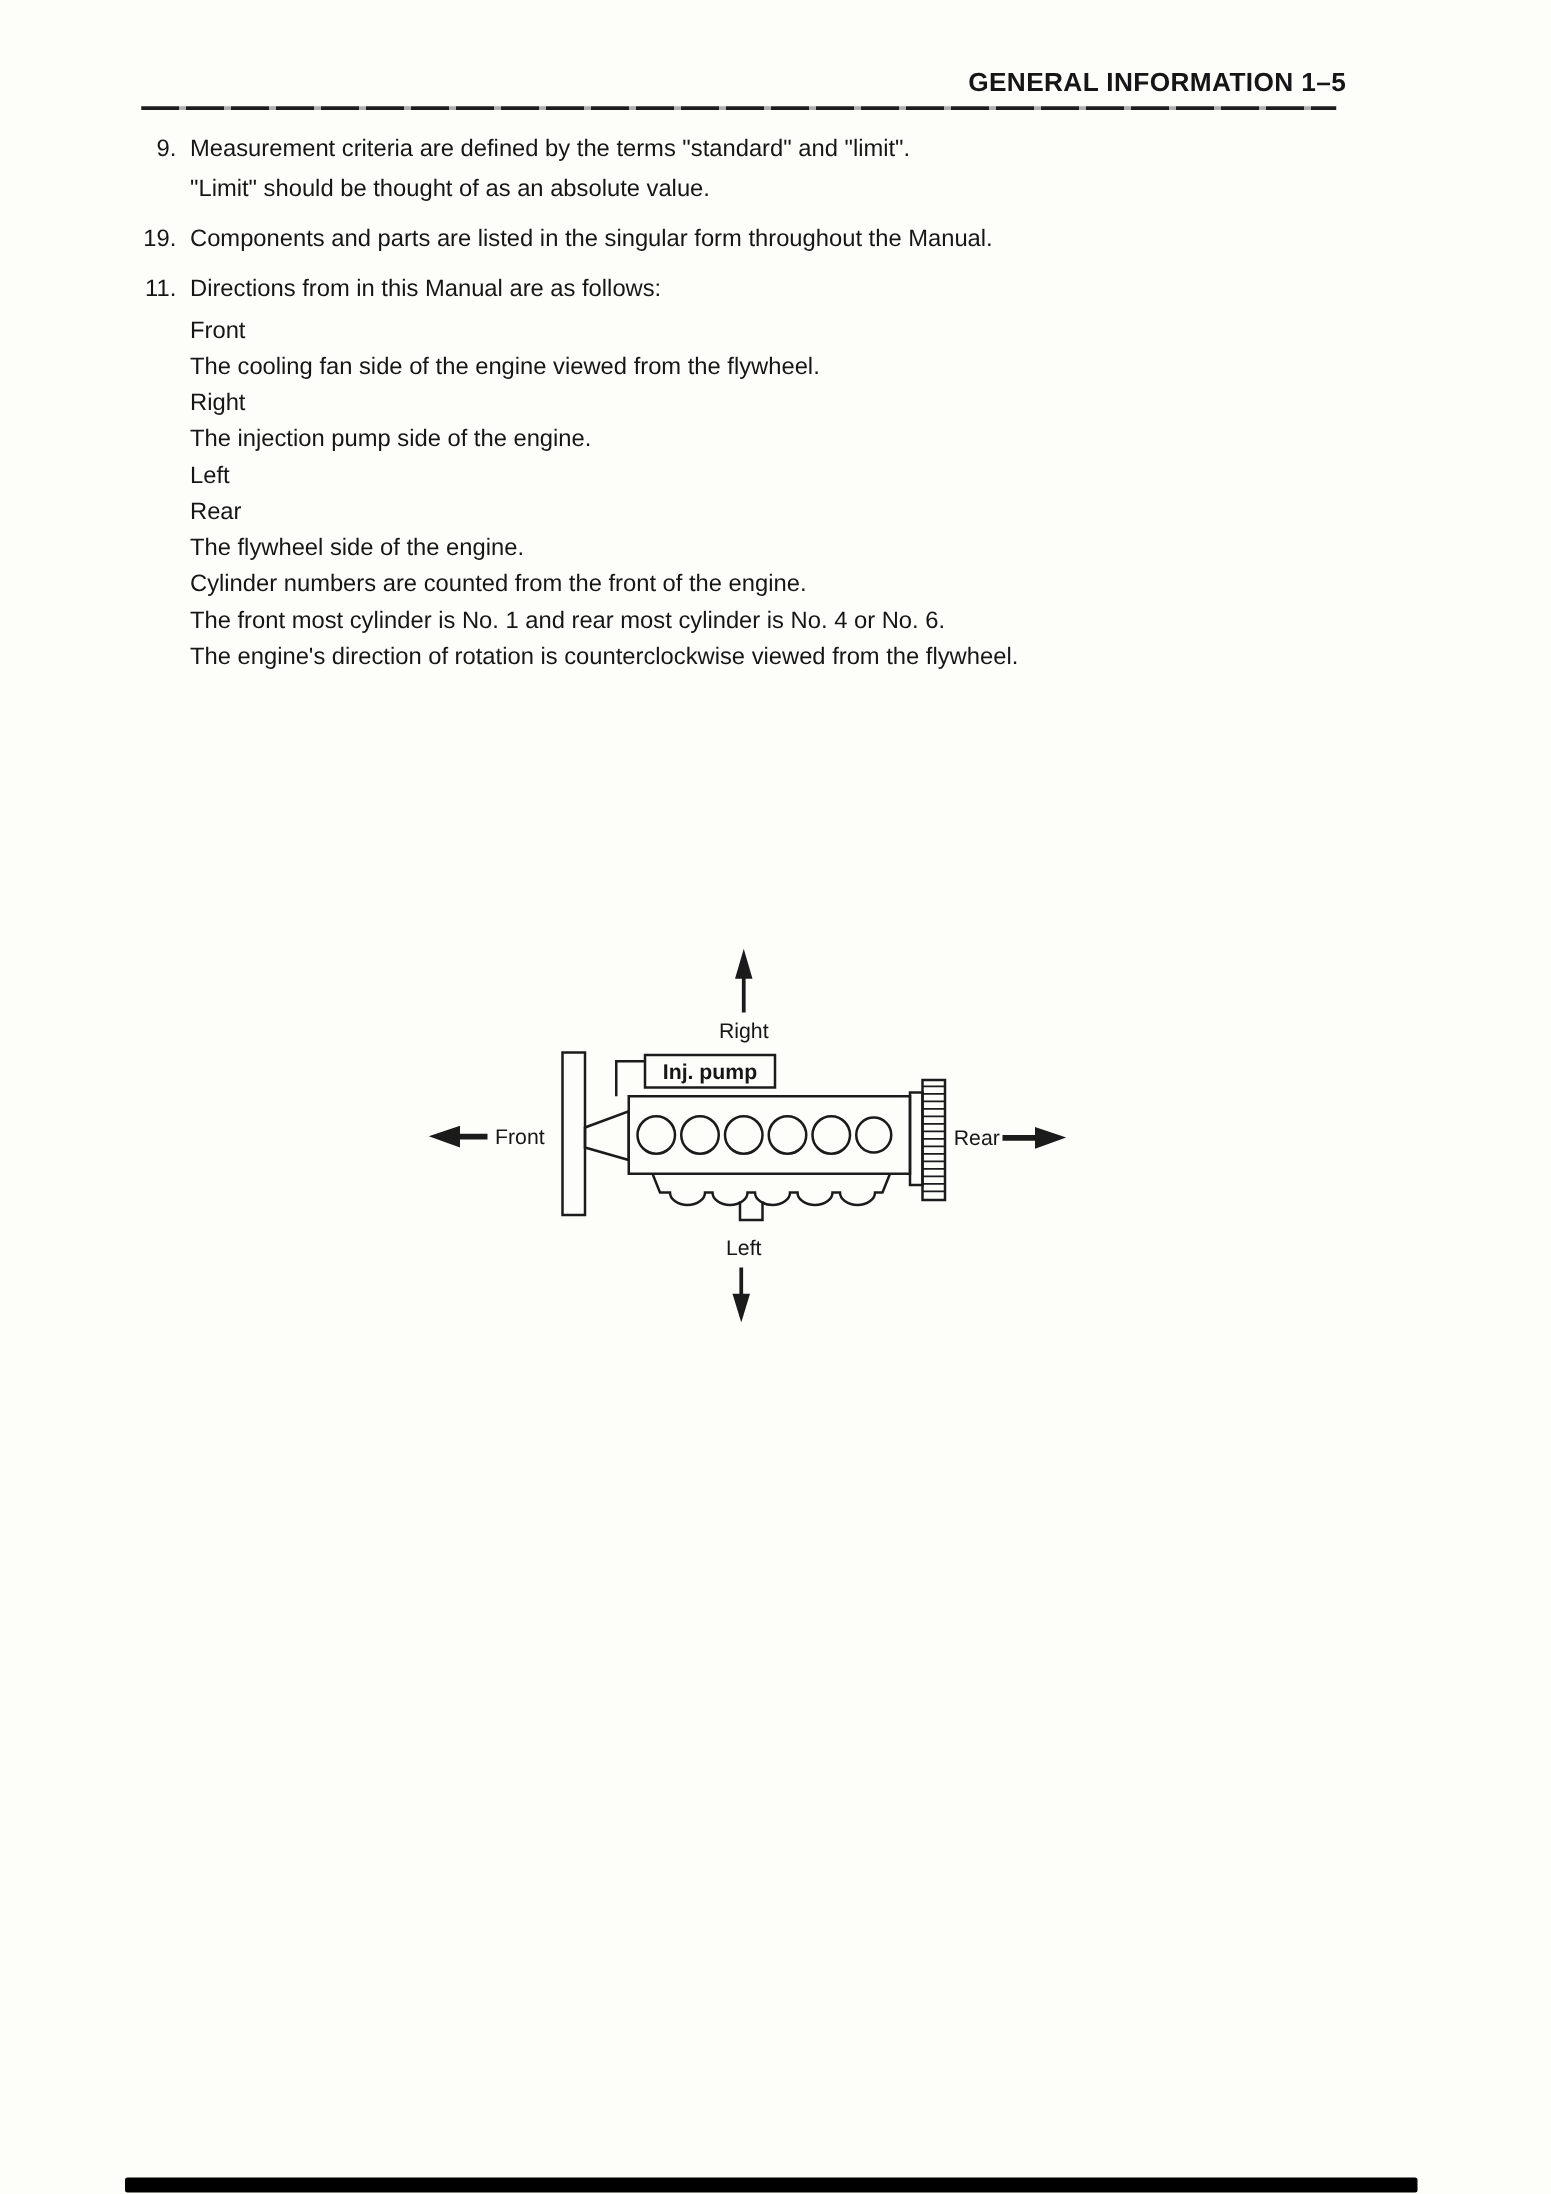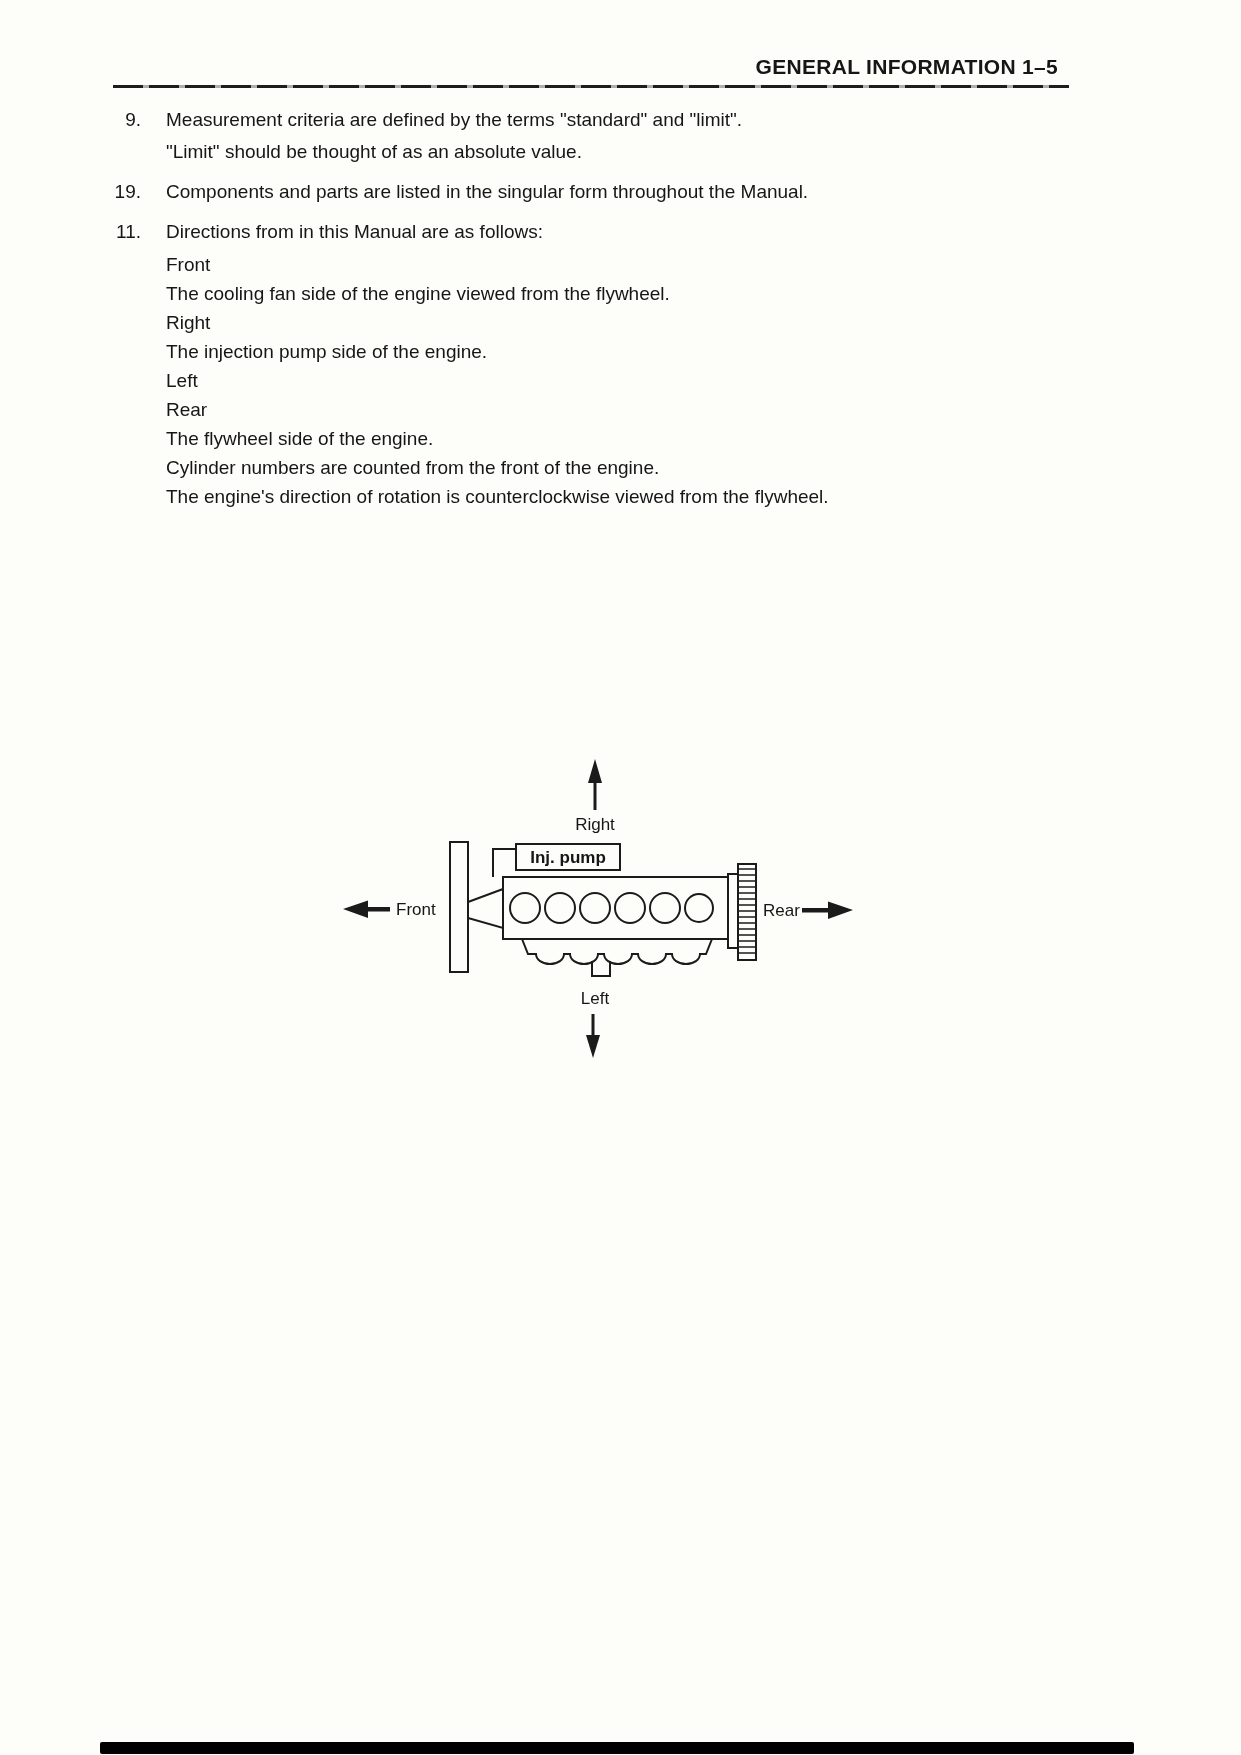--- a/index.html
+++ b/index.html
@@ -5,36 +5,36 @@
   html,body { margin:0; padding:0; }
   body {
     width:1241px; height:1755px; position:relative;
     background:#fdfdfa; color:#161616;
     font-family:"Liberation Sans", sans-serif;
     overflow:hidden;
   }
   .page { position:absolute; inset:0; }
 
   .header-title {
-    position:absolute; top:55px; right:183px;
+    position:absolute; top:55px; right:164px;
     font-size:21px; font-weight:700; letter-spacing:.3px;
     white-space:nowrap;
   }
   .header-rule {
     position:absolute; top:85px; left:113px; width:956px; height:3px;
     background:repeating-linear-gradient(90deg,#1d1d1d 0 30px, rgba(29,29,29,.35) 30px 36px);
   }
 
   .content {
     position:absolute; top:106px; left:113px; width:977px;
     font-size:19px; line-height:27px;
   }
   .item { display:flex; margin-bottom:8px; }
   .item .num { flex:0 0 28px; text-align:right; }
-  .item .body { margin-left:25px; width:938px; }
+  .item .body { margin-left:11px; width:938px; }
   .item .body p { margin:0 0 5px; text-align:justify; }
   .dir-line { margin:0; line-height:29px; }
 
   .diagram {
     position:absolute; top:752px; left:338px; width:530px; height:312px;
   }
   .diagram svg { display:block; }
   .d-lines { stroke:#1b1b1b; stroke-width:2; fill:none; stroke-linejoin:miter; }
   .d-solid { fill:#1b1b1b; stroke:none; }
   .d-hatch { stroke:#1b1b1b; stroke-width:1.4; fill:none; }
@@ -75,20 +75,21 @@
       <div class="body">
         <p>Directions from in this Manual are as follows:</p>
         <div class="dir-line">Front</div>
         <div class="dir-line">The cooling fan side of the engine viewed from the flywheel.</div>
         <div class="dir-line">Right</div>
         <div class="dir-line">The injection pump side of the engine.</div>
         <div class="dir-line">Left</div>
         <div class="dir-line">Rear</div>
         <div class="dir-line">The flywheel side of the engine.</div>
         <div class="dir-line">Cylinder numbers are counted from the front of the engine.</div>
+        <div class="dir-line">The front most cylinder is No. 1 and rear most cylinder is No. 4 or No. 6.</div>
         <div class="dir-line">The engine's direction of rotation is counterclockwise viewed from the flywheel.</div>
       </div>
     </div>
 
   </div>
 
   <div class="diagram">
     <svg viewBox="0 0 530 312" width="530" height="312" xmlns="http://www.w3.org/2000/svg">
 
       <g>

